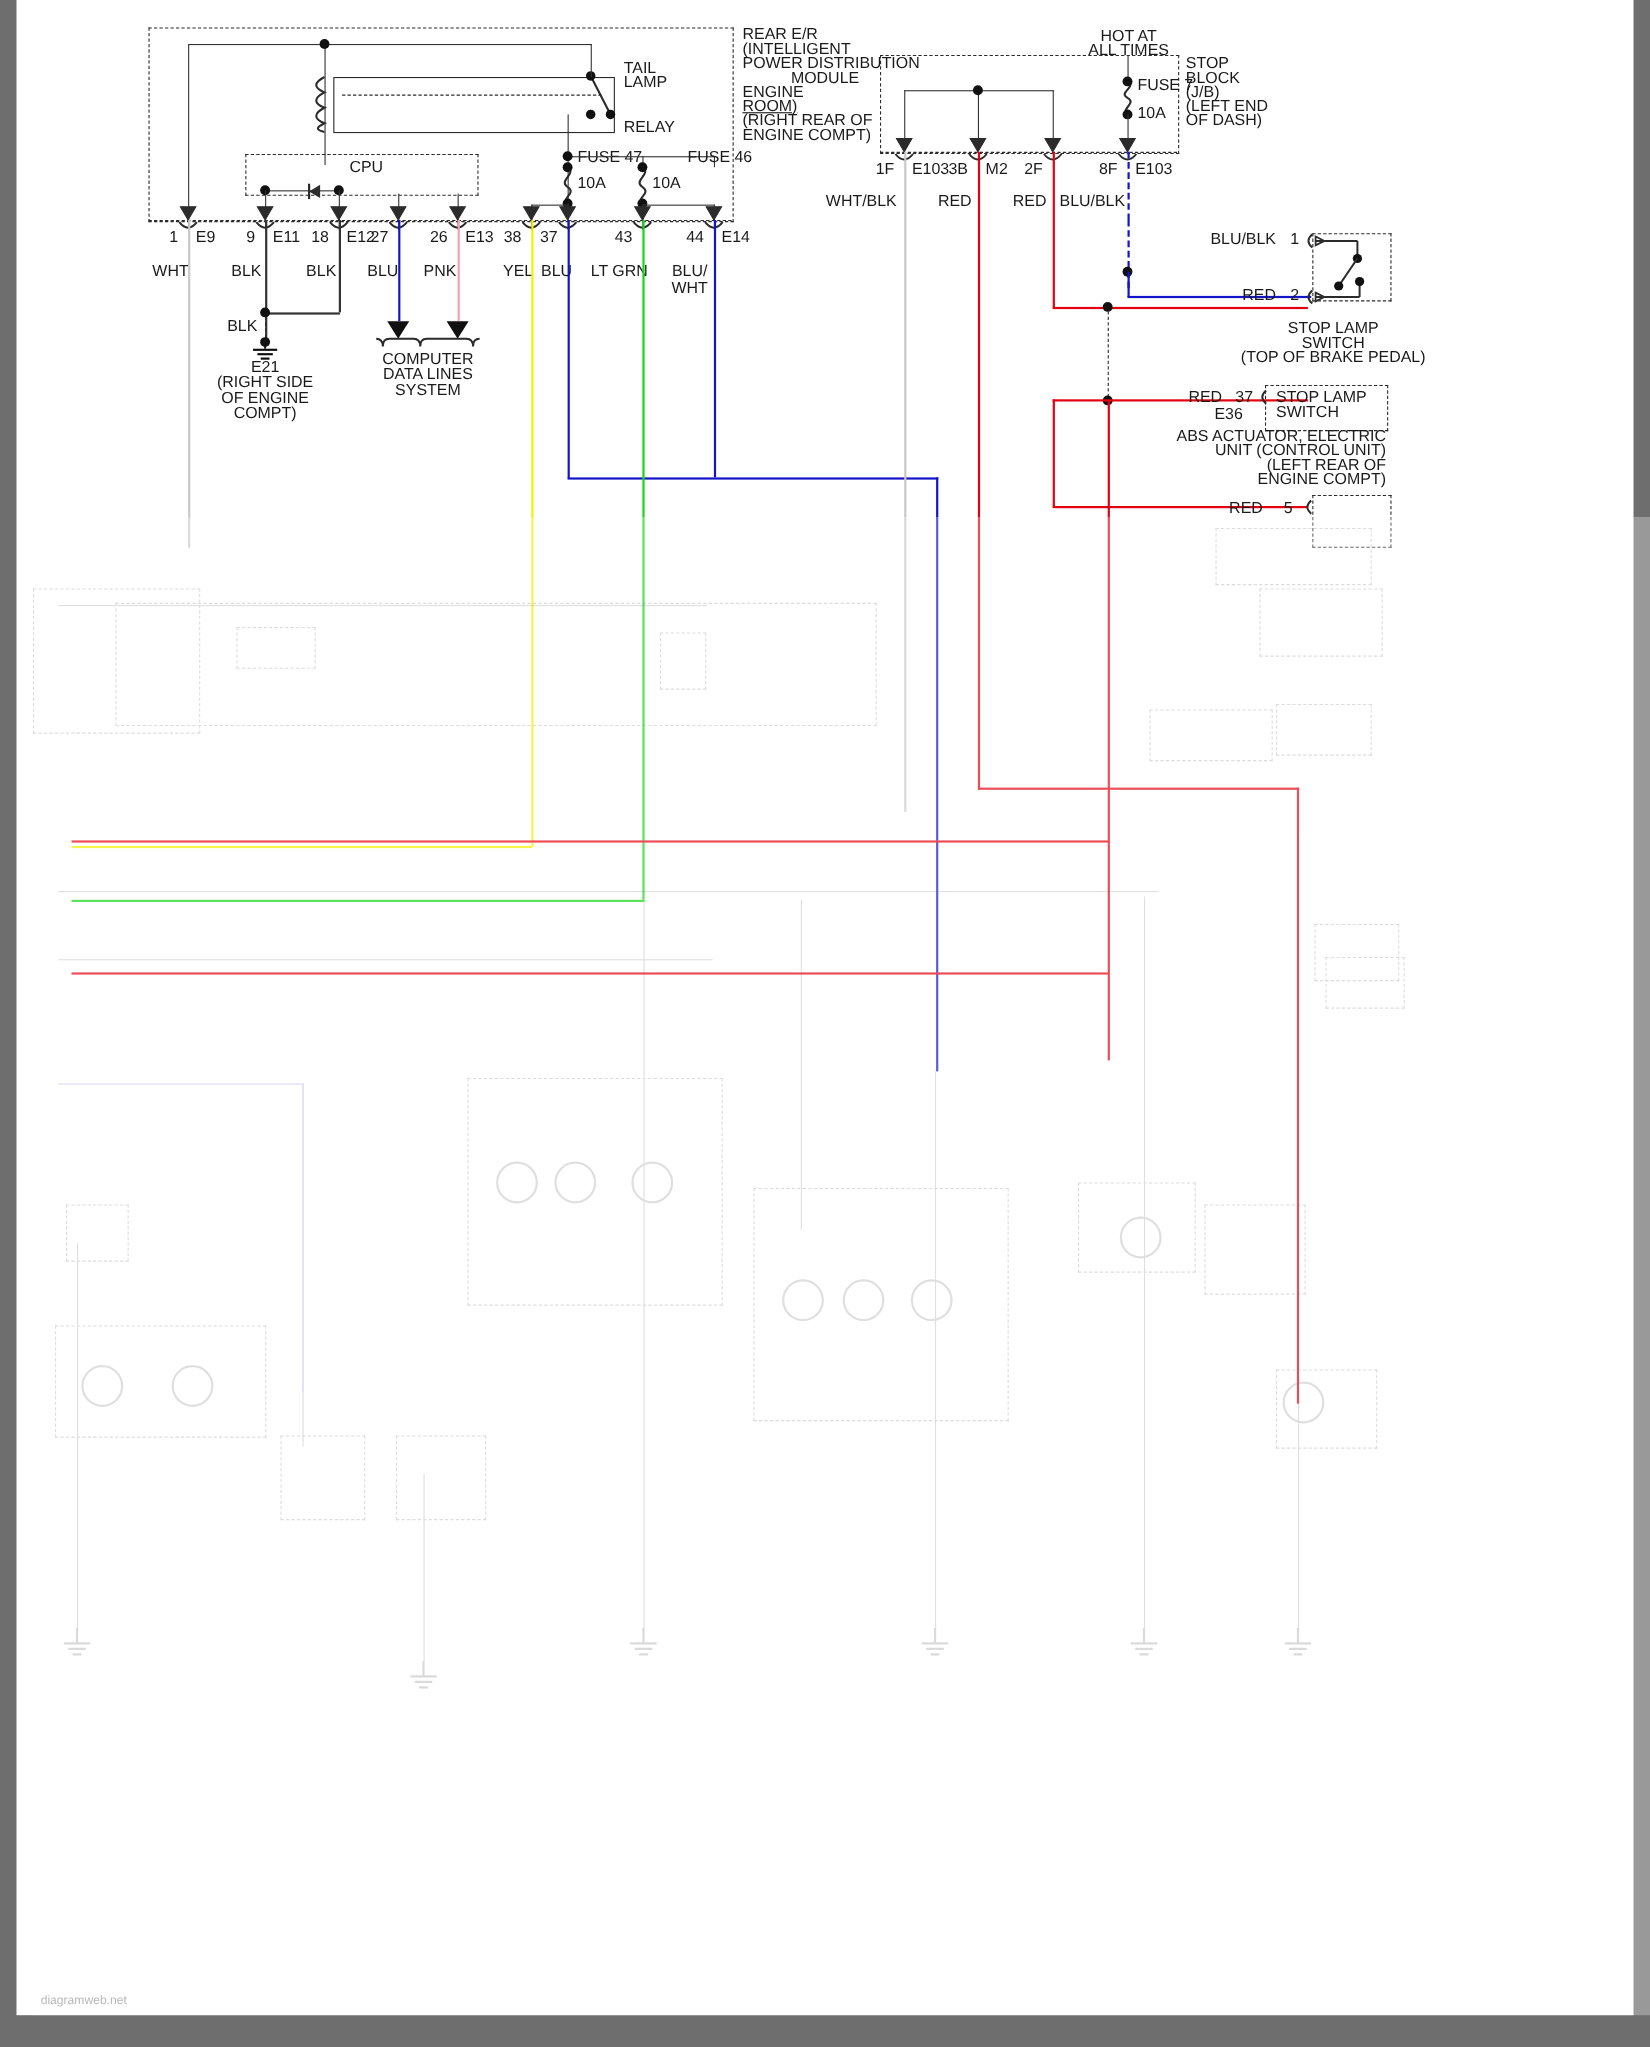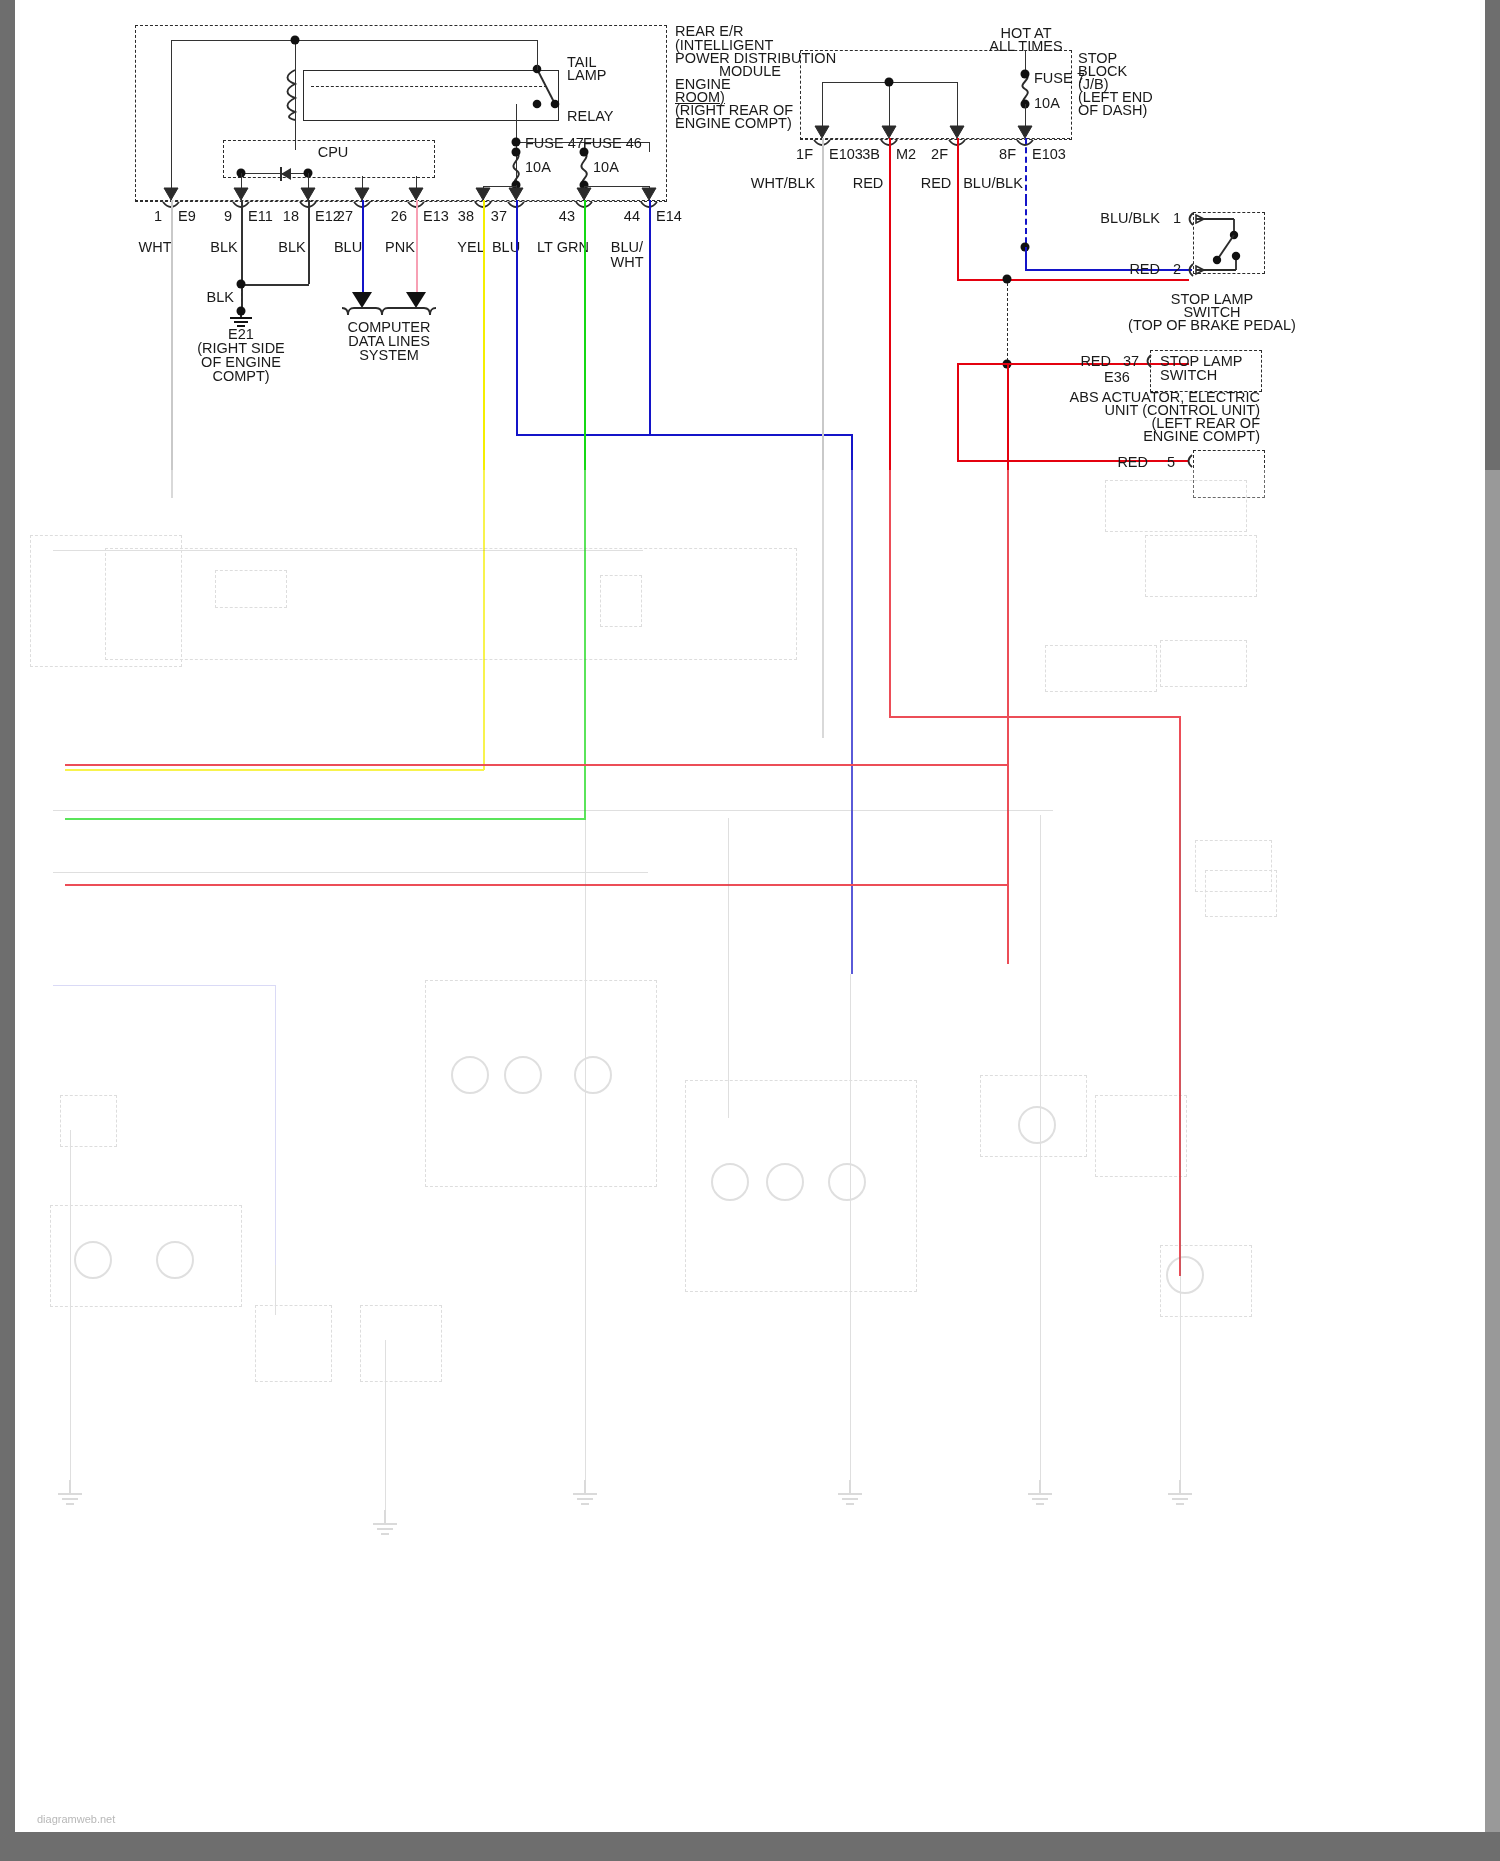--- a/index.html
+++ b/index.html
@@ -87,21 +87,21 @@
     <div class="wire v blk thin" style="left:468px;top:186px;height:23px;"></div>
 
     <div class="wire h blk thin" style="left:501px;top:142px;width:134px;"></div>
     <div class="wire v blk thin" style="left:634px;top:142px;height:10px;"></div>
     <svg style="left:562px;top:152px;width:22px;height:34px;">
       <path d="M7,0 C16,6 -2,12 7,18 C16,24 0,28 7,34" stroke="#2b2b2b" stroke-width="1.9" fill="none"></path>
     </svg>
     <div class="wire v blk thin" style="left:569px;top:142px;height:11px;"></div>
     <div class="dot" style="left:569px;top:152px;"></div>
     <div class="dot" style="left:569px;top:185px;"></div>
-    <div class="lbl" style="left:568px;top:136px;">FUSE 46</div>
+    <div class="lbl" style="left:610px;top:136px;">FUSE 46</div>
     <div class="lbl" style="left:578px;top:160px;">10A</div>
     <div class="wire h blk thin" style="left:569px;top:186px;width:66px;"></div>
     <div class="wire v blk thin" style="left:569px;top:186px;height:23px;"></div>
     <div class="wire v blk thin" style="left:634px;top:186px;height:23px;"></div>
 
     <div class="wire h blk thin" style="left:501px;top:142px;width:1px;"></div>
     <div class="dot" style="left:501px;top:142px;"></div>
 
     <div class="lbl" style="left:660px;top:25px;line-height:13.6px;"><span>REAR E/R</span></div>
     <div class="lbl" style="left:660px;top:38px;">(INTELLIGENT</div>

